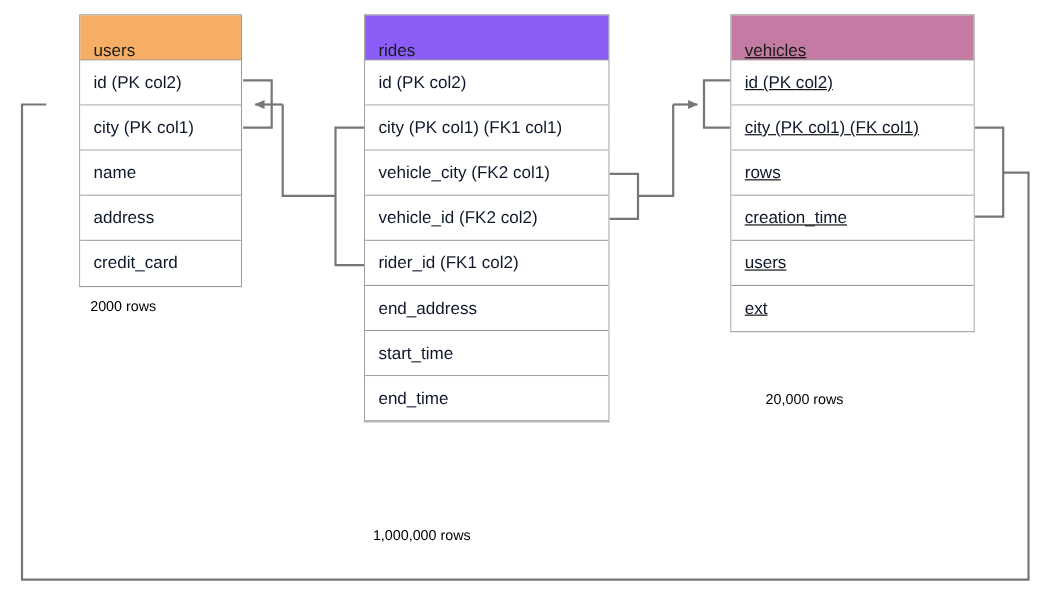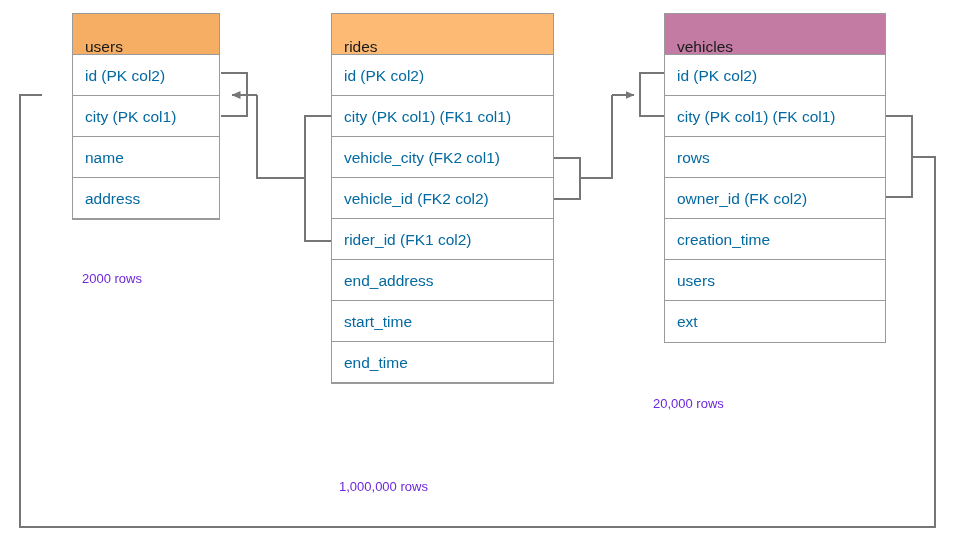--- a/index.html
+++ b/index.html
@@ -39,33 +39,33 @@
     border-bottom: 1px solid #9a9a9a;
     white-space: nowrap;
     overflow: hidden;
   }
   .tbl-row {
     box-sizing: border-box;
     height: 41px;
     line-height: 41px;
     padding: 0 0 0 12px;
     font-size: 15.5px;
-    color: #0369a1;
+    color: #0f172a;
     border-bottom: 1px solid #9a9a9a;
     white-space: nowrap;
     overflow: hidden;
     background: #ffffff;
   }
   .tbl-row.last {
     border-bottom: none;
   }
   .row-count {
     position: absolute;
     font-size: 13px;
-    color: #6d28d9;
+    color: #000000;
     white-space: nowrap;
   }
 </style>
 </head>
 <body>
 
 <div id="canvas">
 
   <svg class="wires" viewBox="0 0 960 540" xmlns="http://www.w3.org/2000/svg">
     <defs>
@@ -93,41 +93,41 @@
       <path d="M912,157 L935,157 L935,527 L20,527 L20,95 L42,95"></path>
     </g>
   </svg>
 
   <div class="table-box" style="left:72px; top:13px; width:148px;">
     <div class="tbl-header" style="background:#F5AE63;">users</div>
     <div class="tbl-row">id (PK col2)</div>
     <div class="tbl-row">city (PK col1)</div>
     <div class="tbl-row">name</div>
     <div class="tbl-row">address</div>
+    <div class="tbl-row last">credit_card</div>
   </div>
   <div class="row-count" style="left:82px; top:271px;">2000 rows</div>
 
   <div class="table-box" style="left:331px; top:13px; width:223px;">
-    <div class="tbl-header" style="background:#fdba74;">rides</div>
+    <div class="tbl-header" style="background:#8b5cf6;">rides</div>
     <div class="tbl-row">id (PK col2)</div>
     <div class="tbl-row">city (PK col1) (FK1 col1)</div>
     <div class="tbl-row">vehicle_city (FK2 col1)</div>
     <div class="tbl-row">vehicle_id (FK2 col2)</div>
     <div class="tbl-row">rider_id (FK1 col2)</div>
     <div class="tbl-row">end_address</div>
     <div class="tbl-row">start_time</div>
     <div class="tbl-row">end_time</div>
   </div>
   <div class="row-count" style="left:339px; top:479px;">1,000,000 rows</div>
 
-  <div class="table-box" style="left:664px; top:13px; width:222px;">
+  <div class="table-box" style="left:664px; top:13px; width:222px;text-decoration:underline;">
     <div class="tbl-header" style="background:#C47BA3;">vehicles</div>
     <div class="tbl-row">id (PK col2)</div>
     <div class="tbl-row">city (PK col1) (FK col1)</div>
     <div class="tbl-row">rows</div>
-    <div class="tbl-row">owner_id (FK col2)</div>
     <div class="tbl-row">creation_time</div>
     <div class="tbl-row">users</div>
     <div class="tbl-row last">ext</div>
   </div>
-  <div class="row-count" style="left:653px; top:355px;margin-top:41px;">20,000 rows</div>
+  <div class="row-count" style="left:696px; top:355px;">20,000 rows</div>
 
 </div>
 
 </body></html>

